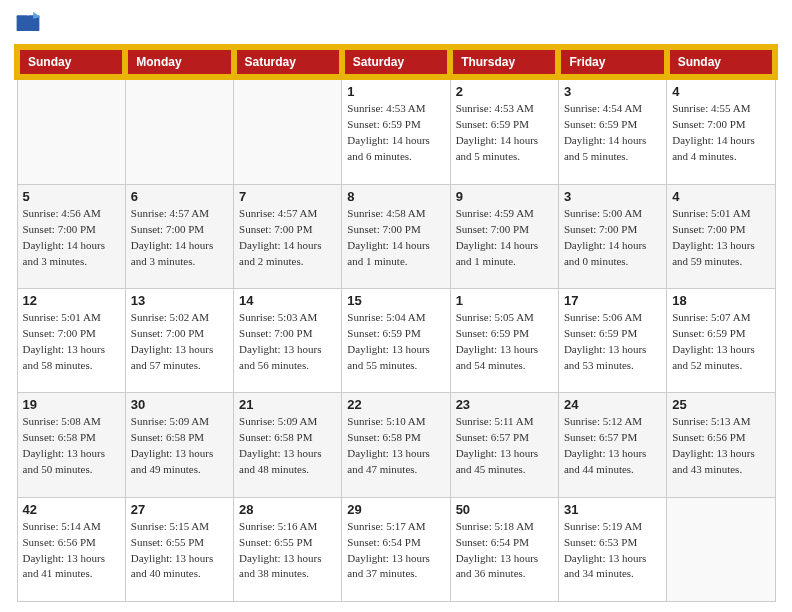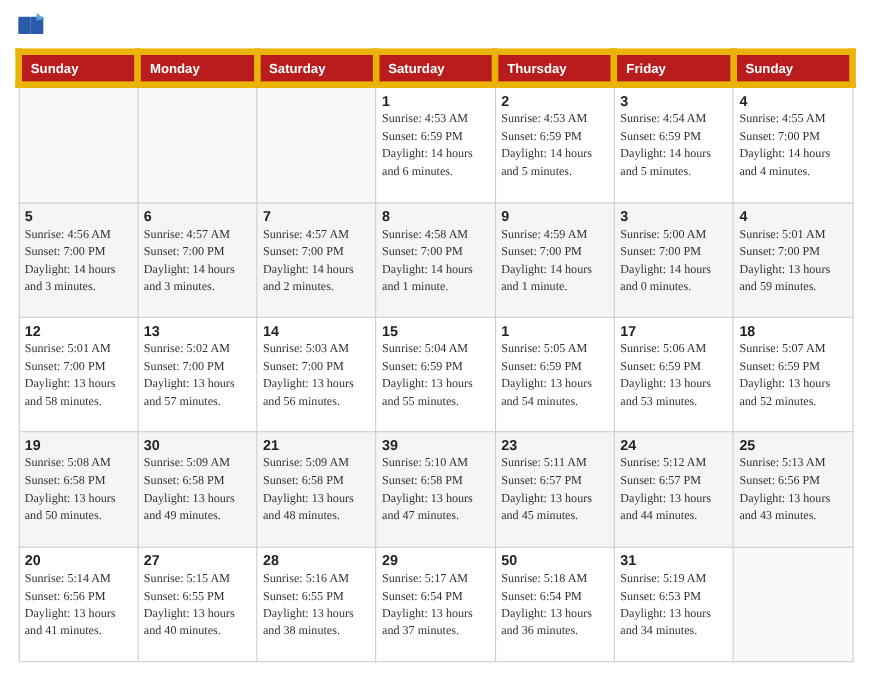--- a/index.html
+++ b/index.html
@@ -227,39 +227,39 @@
           </td>
           <td>
             <span class="day-num">30</span>
             <div class="day-info">Sunrise: 5:09 AM<br>Sunset: 6:58 PM<br>Daylight: 13 hours<br>and 49 minutes.</div>
           </td>
           <td>
             <span class="day-num">21</span>
             <div class="day-info">Sunrise: 5:09 AM<br>Sunset: 6:58 PM<br>Daylight: 13 hours<br>and 48 minutes.</div>
           </td>
           <td>
-            <span class="day-num">39</span>
+            <span class="day-num">22</span>
             <div class="day-info">Sunrise: 5:10 AM<br>Sunset: 6:58 PM<br>Daylight: 13 hours<br>and 47 minutes.</div>
           </td>
           <td>
             <span class="day-num">23</span>
             <div class="day-info">Sunrise: 5:11 AM<br>Sunset: 6:57 PM<br>Daylight: 13 hours<br>and 45 minutes.</div>
           </td>
           <td>
             <span class="day-num">24</span>
             <div class="day-info">Sunrise: 5:12 AM<br>Sunset: 6:57 PM<br>Daylight: 13 hours<br>and 44 minutes.</div>
           </td>
           <td>
             <span class="day-num">25</span>
             <div class="day-info">Sunrise: 5:13 AM<br>Sunset: 6:56 PM<br>Daylight: 13 hours<br>and 43 minutes.</div>
           </td>
         </tr>
         <tr>
           <td>
-            <span class="day-num">20</span>
+            <span class="day-num">42</span>
             <div class="day-info">Sunrise: 5:14 AM<br>Sunset: 6:56 PM<br>Daylight: 13 hours<br>and 41 minutes.</div>
           </td>
           <td>
             <span class="day-num">27</span>
             <div class="day-info">Sunrise: 5:15 AM<br>Sunset: 6:55 PM<br>Daylight: 13 hours<br>and 40 minutes.</div>
           </td>
           <td>
             <span class="day-num">28</span>
             <div class="day-info">Sunrise: 5:16 AM<br>Sunset: 6:55 PM<br>Daylight: 13 hours<br>and 38 minutes.</div>
           </td>

